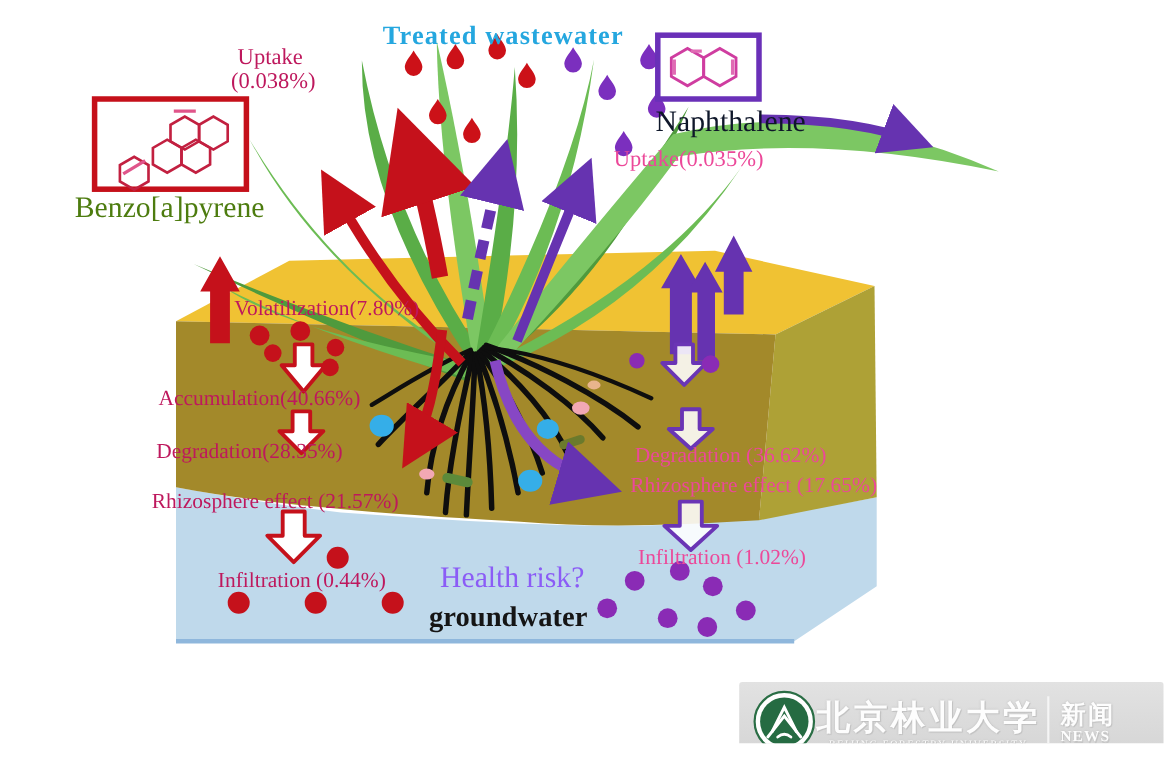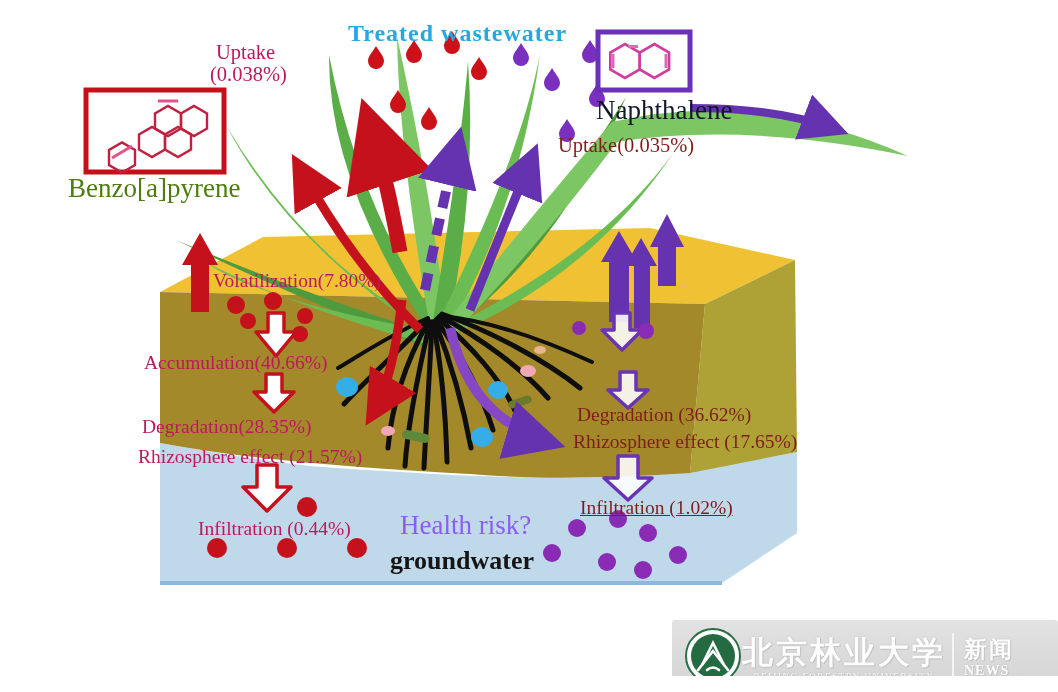--- a/index.html
+++ b/index.html
@@ -3,21 +3,21 @@
 <meta charset="utf-8">
 <style>
   html,body{margin:0;padding:0;background:#ffffff;}
   #stage{
     position:relative;width:1058px;height:676px;background:#ffffff;
     overflow:hidden;font-family:"Liberation Serif","DejaVu Serif",serif;
   }
   .lbl{position:absolute;white-space:nowrap;line-height:1.12;}
   .title{font-size:24px;font-weight:bold;color:#25a7df;letter-spacing:1px;}
   .red{color:#be185d;}
-  .purple{color:#7f1d1d;}
+  .purple{color:#ec4899;}
   .proc{font-size:19.5px;}
   .chem-name-red{font-size:27px;color:#4d7c0f;}
   .chem-name-purple{font-size:27px;color:#0f172a;}
   .uptake{font-size:20.5px;}
   .health{font-size:27px;color:#8b5cf6;}
   .gw{font-size:26px;font-weight:bold;color:#151515;}
   svg{position:absolute;left:0;top:0;}
   
   .banner{
     position:absolute;left:672px;top:620px;width:386px;height:72px;
@@ -199,27 +199,27 @@
   <div class="lbl red uptake" style="left:216px;top:41px;">Uptake</div>
   <div class="lbl red uptake" style="left:210px;top:63px;">(0.038%)</div>
 
   <div class="lbl chem-name-purple" style="left:596px;top:95px;">Naphthalene</div>
   <div class="lbl purple uptake" style="left:558px;top:134px;">Uptake(0.035%)</div>
 
   <div class="lbl chem-name-red" style="left:68px;top:173px;">Benzo[a]pyrene</div>
 
   <div class="lbl red proc" style="left:213px;top:270px;">Volatilization(7.80%)</div>
   <div class="lbl red proc" style="left:144px;top:352px;">Accumulation(40.66%)</div>
-  <div class="lbl red proc" style="left:142px;top:416px;">Degradation(28.35%)</div>
+  <div class="lbl red proc" style="left:142px;top:400px;">Degradation(28.35%)</div>
   <div class="lbl red proc" style="left:138px;top:446px;">Rhizosphere effect (21.57%)</div>
   <div class="lbl red proc" style="left:198px;top:518px;">Infiltration (0.44%)</div>
 
   <div class="lbl purple proc" style="left:577px;top:404px;">Degradation (36.62%)</div>
   <div class="lbl purple proc" style="left:573px;top:431px;">Rhizosphere effect (17.65%)</div>
-  <div class="lbl purple proc" style="left:580px;top:497px;text-decoration:underline;">Infiltration (1.02%)</div>
+  <div class="lbl purple proc" style="left:580px;top:497px;">Infiltration (1.02%)</div>
 
   <div class="lbl health" style="left:400px;top:510px;">Health risk?</div>
   <div class="lbl gw" style="left:390px;top:546px;">groundwater</div>
 
   <div class="banner">
     <svg width="58" height="58" viewBox="-29 -29 58 58" style="position:static;flex:0 0 auto;">
       <circle r="27" fill="#ffffff" stroke="#2a6e45" stroke-width="2"></circle>
       <circle r="22" fill="#256b42"></circle>
       <g stroke="#ffffff" stroke-width="2.6" fill="none" stroke-linecap="round">
         <path d="M-11,9 L0,-13 L11,9"></path>

